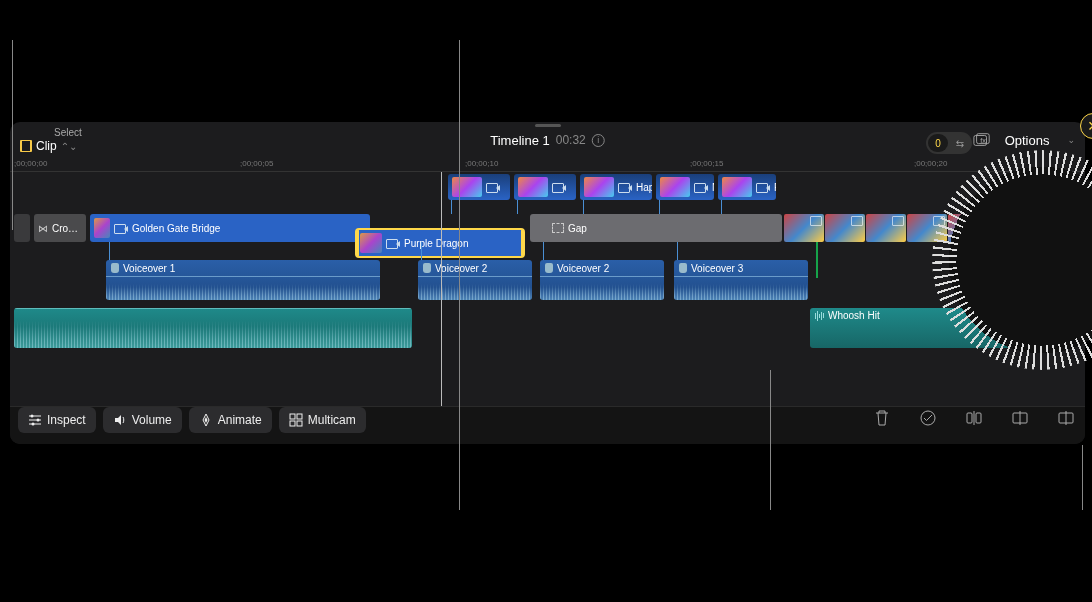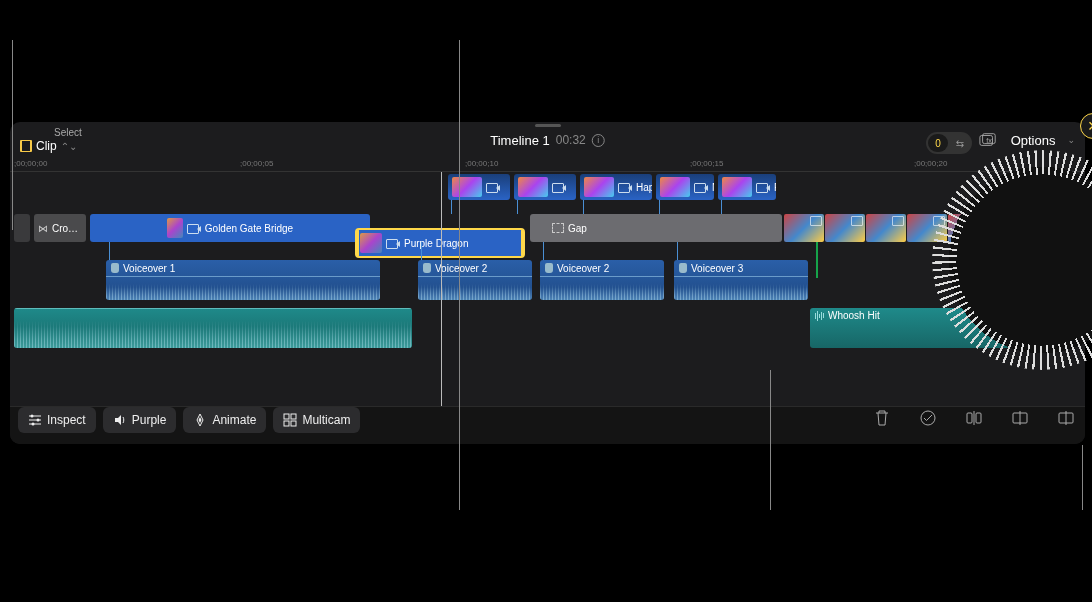--- a/index.html
+++ b/index.html
@@ -52,21 +52,21 @@
     .drag-handle {
       position: absolute; top: 2px; left: 50%; transform: translateX(-50%);
       width: 26px; height: 3px; border-radius: 2px; background: #555;
     }
     .timeline-title { font-size: 13px; font-weight: 500; color: #fff; }
     .timecode { color: #888; font-size: 12px; }
     .info-icon { width: 13px; height: 13px; border: 1px solid #888; border-radius: 50%; display: flex; align-items: center; justify-content: center; font-size: 9px; color: #888; }
     .header-right { margin-left: auto; display: flex; align-items: center; gap: 14px; }
     .hr-icon { width: 18px; height: 14px; display: flex; align-items: center; justify-content: center; color: #aaa; }
     .hr-icon svg { width: 18px; height: 18px; }
-    .options { color: #fff; font-size: 13px; display: flex; align-items: center; gap: 12px; }
+    .options { color: #fff; font-size: 13px; display: flex; align-items: center; gap: 18px; }
     .options .chev { font-size: 9px; color: #888; }
     .ruler {
       height: 14px; position: relative; font-size: 8px; color: #777;
       border-bottom: 1px solid #333;
     }
     .ruler .tick { position: absolute; top: 1px; }
     .tracks { position: relative; flex: 1; overflow: hidden; }
     .clip {
       position: absolute; height: 28px; border-radius: 3px;
       display: flex; align-items: center; gap: 4px; padding: 0 4px;
@@ -247,21 +247,21 @@
     <div class="connector" style="left:507px; top:28px; height:14px;"></div>
     <div class="connector" style="left:573px; top:28px; height:14px;"></div>
     <div class="connector" style="left:649px; top:28px; height:14px;"></div>
     <div class="connector" style="left:711px; top:28px; height:14px;"></div>
 
     <div class="clip" style="left:4px; width:16px; top:42px; background:#3a3a3c;"></div>
     <div class="clip trans" style="left:24px; width:52px; top:42px;">
         <span class="trans-icon">⋈</span>
         <span>Cro…</span>
       </div>
-    <div class="clip" style="left:80px; width:280px; top:42px;justify-content:center;">
+    <div class="clip" style="left:80px; width:280px; top:42px;">
         <div class="thumb" style="width:16px;height:20px;"></div>
         <span class="cam-icon"></span>
         <span>Golden Gate Bridge</span>
       </div>
     <div class="clip selected" style="left:346px; width:168px; top:42px;margin-top:15px;">
         <div class="thumb"></div>
         <span class="cam-icon"></span>
         <span>Purple Dragon</span>
       </div>
     <div class="clip gap" style="left:520px; width:252px; top:42px;">
@@ -341,21 +341,21 @@
         </span>
         <span>Inspect</span>
       </div>
     <div class="bbtn">
         <span class="bi">
           <svg viewBox="0 0 14 14">
             <path d="M2 5v4h3l3 3V2L5 5z" fill="#eee"></path>
             <path d="M10 4c1 1 1 5 0 6" stroke="#eee" fill="none"></path>
           </svg>
         </span>
-        <span>Purple</span>
+        <span>Volume</span>
       </div>
     <div class="bbtn">
         <span class="bi">
           <svg viewBox="0 0 14 14">
             <path d="M7 1l3 6-3 6-3-6z" stroke="#eee" fill="none"></path>
             <path d="M7 4l1.5 3L7 10l-1.5-3z" fill="#eee"></path>
           </svg>
         </span>
         <span>Animate</span>
       </div>

